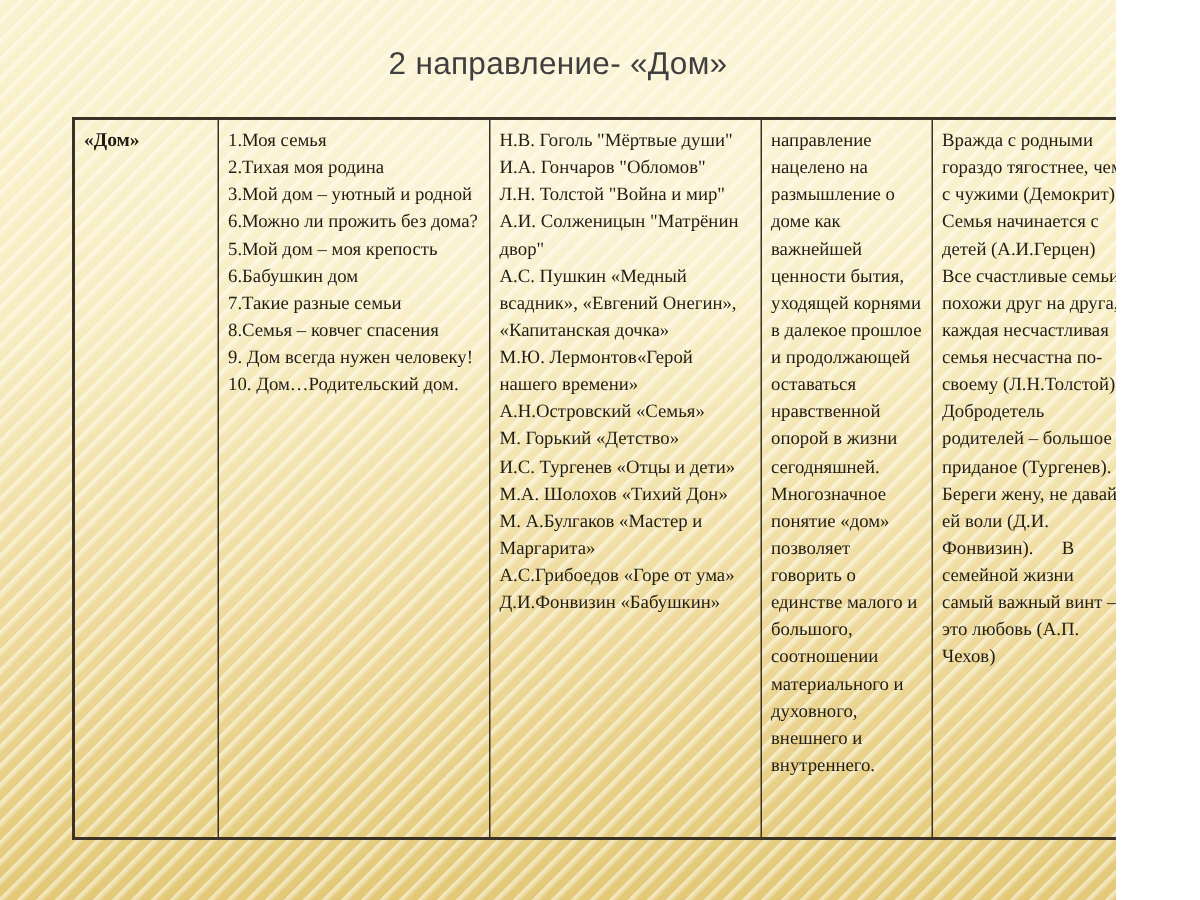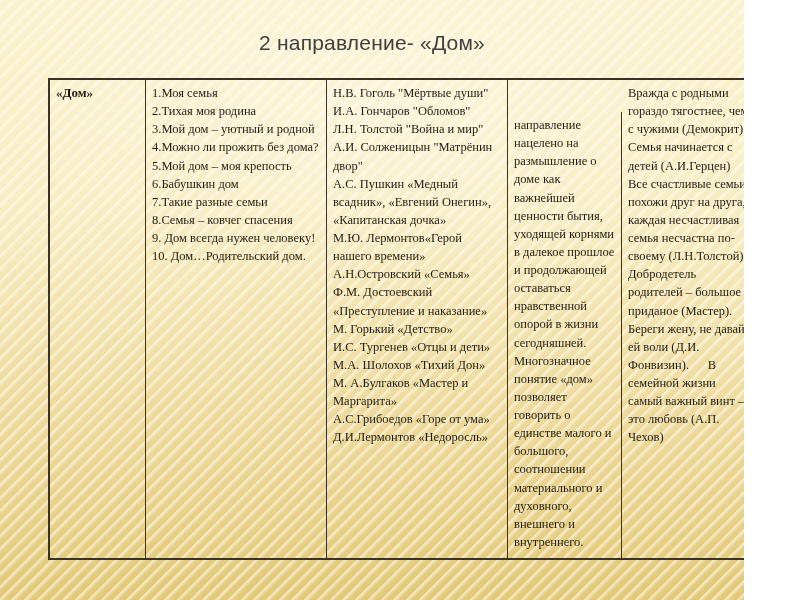--- a/index.html
+++ b/index.html
@@ -41,68 +41,67 @@
     padding:4px 5px 8px 6px;
     overflow:hidden;
     font-size:12.5px;
     line-height:1.45;
     color:#221d12;
   }
   .cell:last-child{border-right:none;}
   .col-topic{flex:0 0 96px;font-weight:bold;font-size:13px;}
   .col-themes{flex:0 0 181px;}
   .col-works{flex:0 0 181px;}
-  .col-direction{flex:0 0 114px;margin-top:32px;}
+  .col-direction{flex:0 0 114px;}
   .col-quotes{flex:0 0 134px;}
   .line{margin:0;}
   .bold{font-weight:normal;}
 </style>
 </head>
 <body>
 
 <div class="slide">
   <div class="slide-title">2 направление- «Дом»</div>
 
   <div class="dir-table">
     <div class="cell col-topic">
       <span>«Дом»</span>
     </div>
 
     <div class="cell col-themes">
         <div class="line bold">1.Моя семья</div>
         <div class="line bold">2.Тихая моя родина</div>
         <div class="line bold">3.Мой дом – уютный и родной</div>
-        <div class="line bold">4.Можно ли прожить без дома?</div>
+        <div class="line bold">6.Можно ли прожить без дома?</div>
         <div class="line bold">5.Мой дом – моя крепость</div>
         <div class="line bold">6.Бабушкин дом</div>
         <div class="line bold">7.Такие разные семьи</div>
         <div class="line bold">8.Семья – ковчег спасения</div>
         <div class="line bold">9. Дом всегда нужен человеку!</div>
         <div class="line bold">10. Дом…Родительский дом.</div>
       </div>
 
     <div class="cell col-works">
         <div class="line bold">Н.В. Гоголь "Мёртвые души"</div>
         <div class="line bold">И.А. Гончаров "Обломов"</div>
         <div class="line bold">Л.Н. Толстой "Война и мир"</div>
         <div class="line bold">А.И. Солженицын "Матрёнин двор"</div>
         <div class="line bold">А.С. Пушкин «Медный всадник», «Евгений Онегин», «Капитанская дочка»</div>
         <div class="line bold">М.Ю. Лермонтов«Герой нашего времени»</div>
         <div class="line bold">А.Н.Островский «Семья»</div>
-        <div class="line bold">Ф.М. Достоевский «Преступление и наказание»</div>
         <div class="line bold">М. Горький «Детство»</div>
         <div class="line bold">И.С. Тургенев «Отцы и дети»</div>
         <div class="line bold">М.А. Шолохов «Тихий Дон»</div>
         <div class="line bold">М. А.Булгаков «Мастер и Маргарита»</div>
         <div class="line bold">А.С.Грибоедов «Горе от ума»</div>
-        <div class="line bold">Д.И.Лермонтов  «Недоросль»</div>
+        <div class="line bold">Д.И.Фонвизин  «Бабушкин»</div>
       </div>
 
     <div class="cell col-direction">направление нацелено на размышление о доме как важнейшей ценности бытия, уходящей корнями в далекое прошлое и продолжающей оставаться нравственной опорой в жизни сегодняшней. Многозначное понятие «дом» позволяет говорить о единстве малого и большого, соотношении материального и духовного, внешнего и внутреннего.</div>
 
     <div class="cell col-quotes">
         <div class="line bold">Вражда с родными гораздо тягостнее, чем с чужими (Демокрит).  Семья начинается с детей (А.И.Герцен)</div>
         <div class="line bold">Все счастливые семьи похожи друг на друга, каждая несчастливая семья несчастна по-своему (Л.Н.Толстой)</div>
-        <div class="line bold">Добродетель родителей – большое приданое (Мастер).</div>
+        <div class="line bold">Добродетель родителей – большое приданое (Тургенев).</div>
         <div class="line bold">Береги жену, не давай ей воли (Д.И. Фонвизин).&nbsp;&nbsp;&nbsp;&nbsp;&nbsp; В семейной жизни самый важный винт – это любовь (А.П. Чехов)</div>
       </div>
   </div>
 </div>
 
 </body></html>

